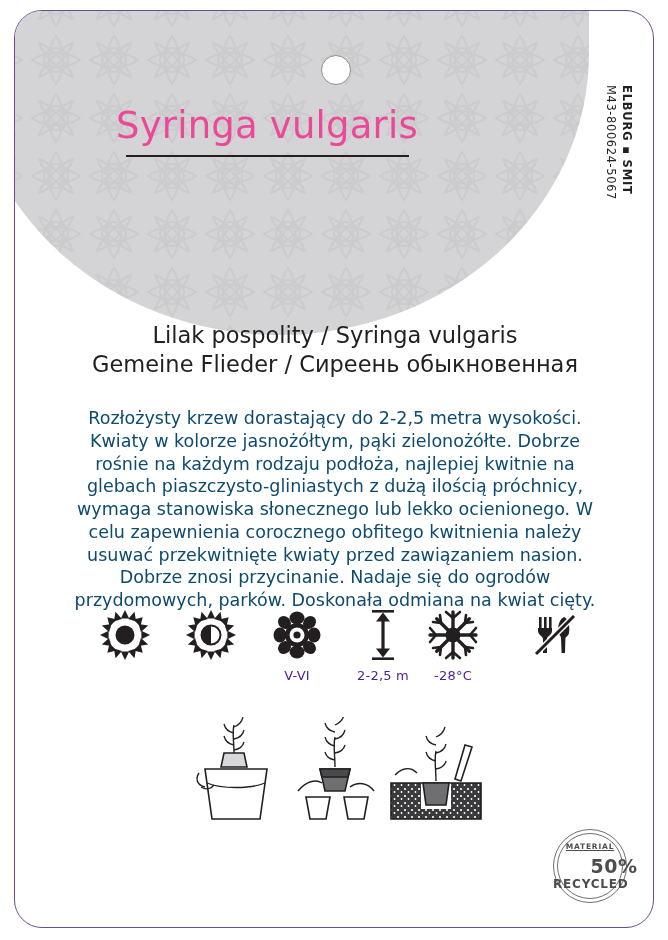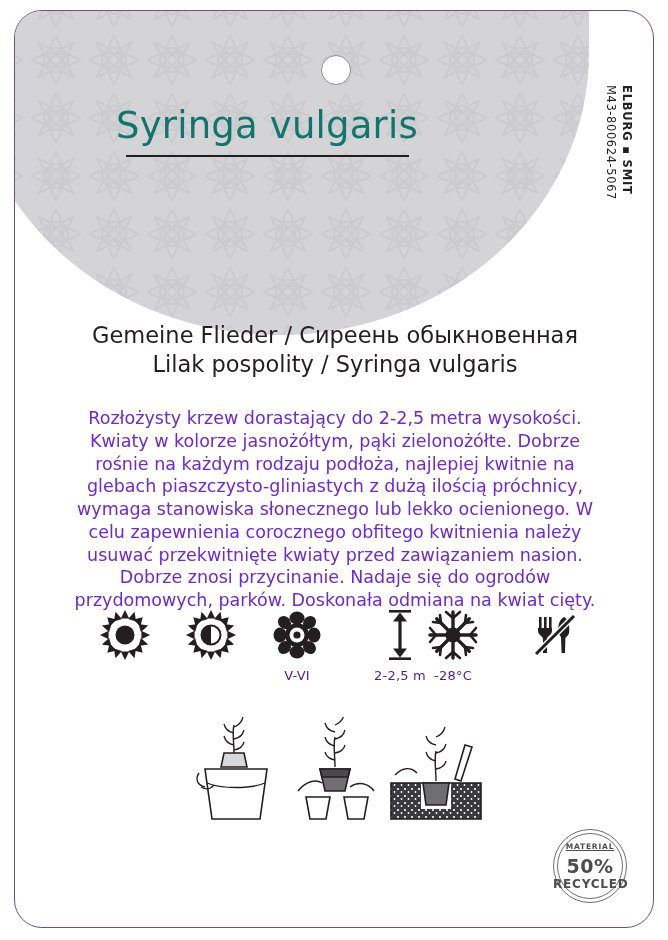--- a/index.html
+++ b/index.html
@@ -63,21 +63,21 @@
     left: 34px;
     top: 96px;
     width: 436px;
     text-align: center;
   }
   #plant-genus {
     font-size: 37px;
     font-weight: 400;
     line-height: 1.05;
     letter-spacing: .2px;
-    color: #0f766e;
+    color: #ec4899;
     white-space: nowrap;
   }
   #title-rule {
     width: 283px;
     height: 2px;
     background: #231f20;
     margin: 9px auto 6px auto;
   }
   #plant-cultivar {
     font-size: 37px;
@@ -131,21 +131,21 @@
 
   
   #description {
     position: absolute;
     left: 46px;
     top: 396px;
     width: 548px;
     text-align: center;
     font-size: 17.5px;
     line-height: 1.30;
-    color: #6d28d9;
+    color: #0c4a6e;
   }
 
   
   #icon-row {
     position: absolute;
     left: 70px;
     top: 598px;
     width: 500px;
     height: 96px;
   }
@@ -206,21 +206,21 @@
     box-sizing: border-box;
   }
   .stamp-txt {
     position: absolute;
     width: 100%;
     text-align: center;
     color: #4d4d4f;
     font-weight: bold;
   }
   #stamp-top { top: 13px; font-size: 7.5px; letter-spacing: .8px; text-decoration: underline; }
-  #stamp-mid { top: 26px; font-size: 19px; letter-spacing: .5px; }
+  #stamp-mid { top: 26px; font-size: 19px; letter-spacing: .5px; padding-left: 24px; }
   #stamp-bot { top: 48px; font-size: 12px; letter-spacing: .8px; }
 </style>
 </head>
 <body>
 
 <div id="card">
 
   <div id="header-blob">
     <svg id="blob-pattern" viewBox="0 0 620 420" preserveAspectRatio="none">
       <defs>
@@ -243,22 +243,22 @@
     <div id="plant-genus">Syringa vulgaris</div>
     <div id="title-rule"></div>
   </div>
 
   <div id="side-codes">
     <span class="vert" id="code-number">M43-800624-5067</span>
     <span class="vert" id="code-company">ELBURG ▪ SMIT</span>
   </div>
 
   <div id="names">
+    <div>Lilak pospolity / Syringa vulgaris</div>
     <div>Gemeine Flieder / Сиреень обыкновенная</div>
-    <div>Lilak pospolity / Syringa vulgaris</div>
   </div>
 
   <div id="description">Rozłożysty krzew dorastający do 2-2,5 metra wysokości. Kwiaty w kolorze jasnożółtym, pąki zielonożółte. Dobrze rośnie na każdym rodzaju podłoża, najlepiej kwitnie na glebach piaszczysto-gliniastych z dużą ilością próchnicy, wymaga stanowiska słonecznego lub lekko ocienionego. W celu zapewnienia corocznego obfitego kwitnienia należy usuwać przekwitnięte kwiaty przed zawiązaniem nasion. Dobrze znosi przycinanie. Nadaje się do ogrodów przydomowych, parków. Doskonała odmiana na kwiat cięty.</div>
 
   <div id="icon-row">
 
     <div class="icon-cell" style="left:0px;">
       <div class="icon-glyph">
         <svg width="50" height="50" viewBox="0 0 50 50">
           <g fill="#231f20">
@@ -331,21 +331,21 @@
             </g>
             <circle cx="25" cy="25" r="12" fill="#231f20"></circle>
             <circle cx="25" cy="25" r="7.5" fill="#ffffff"></circle>
             <circle cx="25" cy="25" r="3.6" fill="#231f20"></circle>
           </g>
         </svg>
       </div>
       <div class="icon-label">V-VI</div>
     </div>
 
-    <div class="icon-cell" style="left:275px;">
+    <div class="icon-cell" style="left:258px;">
       <div class="icon-glyph">
         <svg width="50" height="52" viewBox="0 0 50 52">
           <g fill="#231f20" stroke="#231f20">
             <rect x="14" y="1" width="22" height="2.6" stroke="none"></rect>
             <rect x="14" y="48.4" width="22" height="2.6" stroke="none"></rect>
             <rect x="23.4" y="10" width="3.2" height="32" stroke="none"></rect>
             <path d="M25 3.5 l7 9 -14 0 Z" stroke="none"></path>
             <path d="M25 48.5 l7 -9 -14 0 Z" stroke="none"></path>
           </g>
         </svg>

